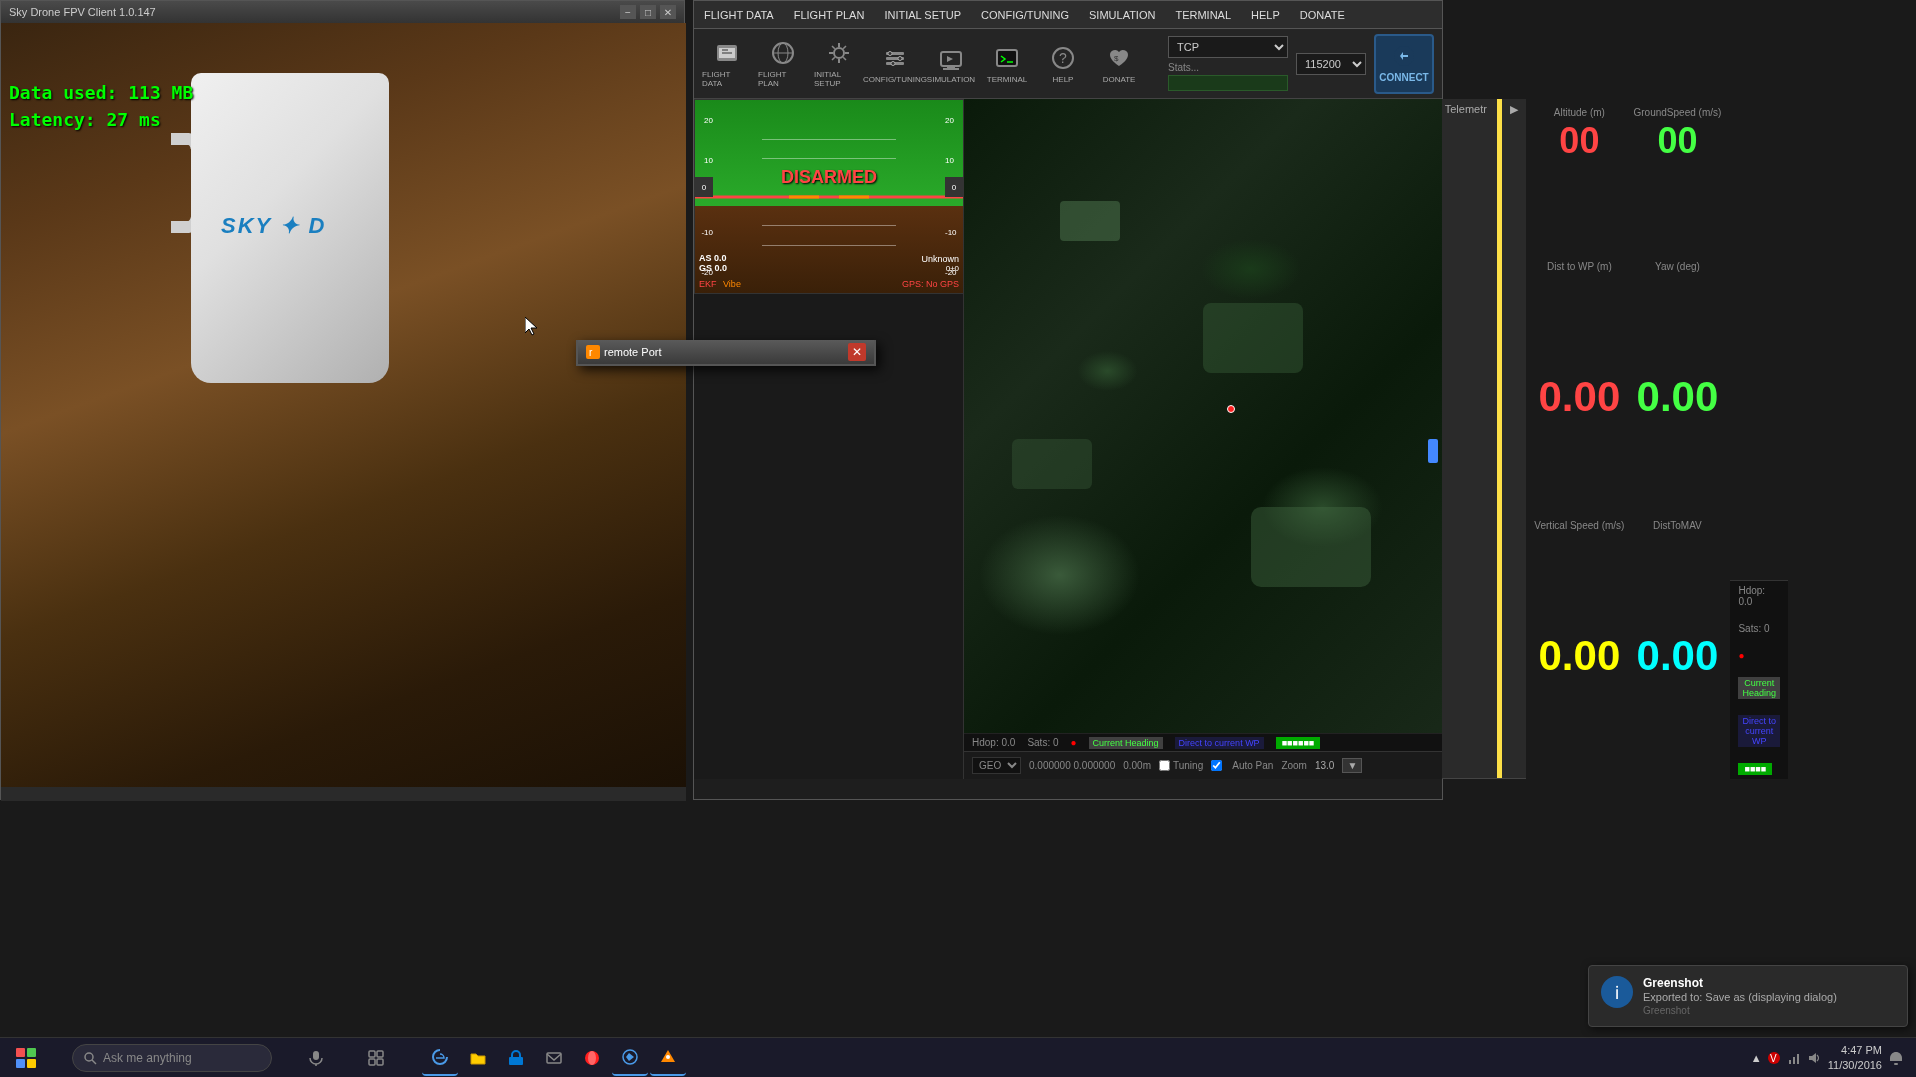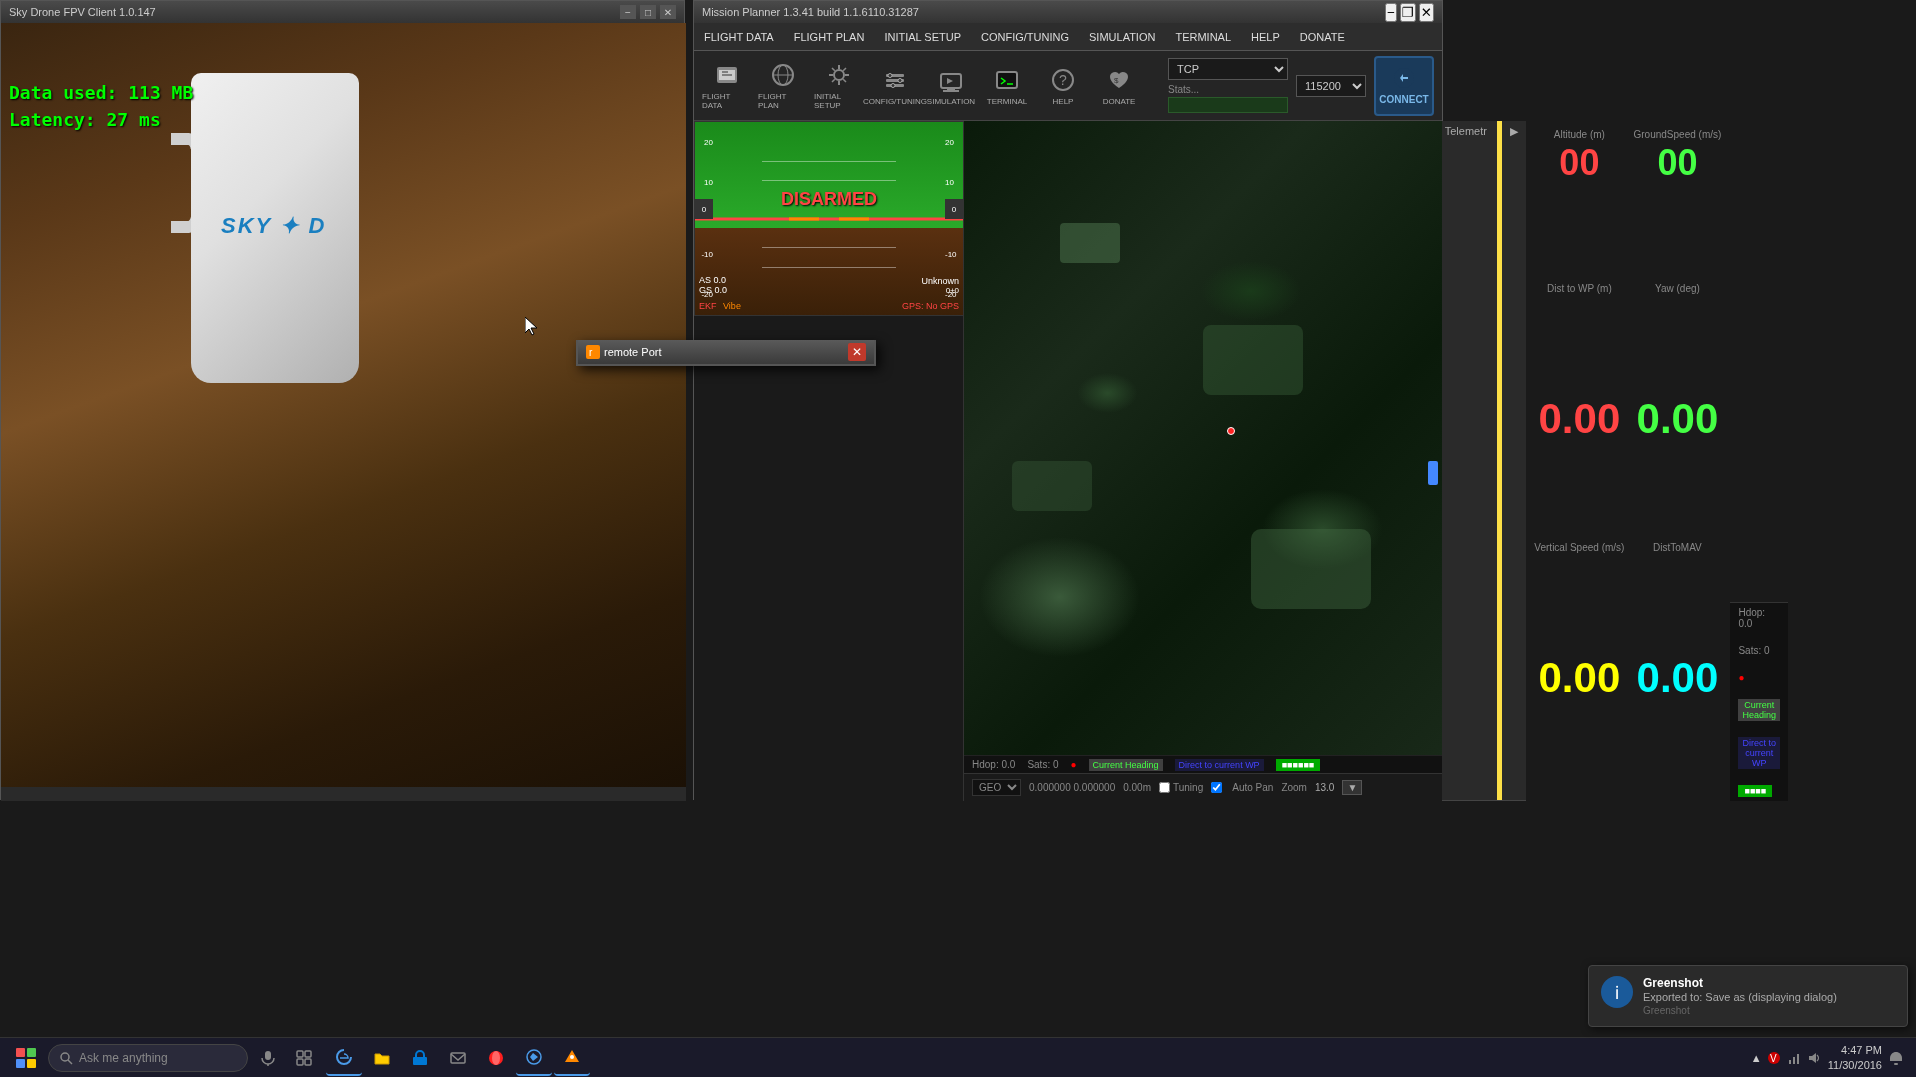--- a/index.html
+++ b/index.html
@@ -50,21 +50,21 @@
     }
     
     .mug {
       position: absolute;
       left: 170px; top: 30px;
       width: 220px; height: 340px;
     }
     .mug-body {
       position: absolute;
       left: 20px; top: 20px;
-      width: 168px; height: 310px;
+      width: 198px; height: 310px;
       background: linear-gradient(135deg, #f0f0f0 0%, #e0e0e0 40%, #c8c8c8 70%, #b0b0b0 100%);
       border-radius: 10px 10px 20px 20px;
       text-decoration: underline;
     }
     .mug-handle {
       position: absolute;
       left: 0; top: 80px;
       width: 35px; height: 100px;
       border: 12px solid #d0d0d0;
       border-radius: 0 50% 50% 0;
@@ -248,21 +248,21 @@
       font-size: 9px; color: #ff4444;
     }
     .ah-gps {
       position: absolute;
       bottom: 4px; right: 4px;
       font-size: 9px; color: #ff4444;
     }
     .ah-as {
       position: absolute;
       bottom: 20px; left: 4px;
-      font-size: 9px; color: #fff;
+      font-size: 9px; color: #fff; font-weight: bold;
     }
     .ah-unk {
       position: absolute;
       bottom: 20px; right: 4px;
       font-size: 9px; color: #fff;
       text-align: right;
     }
     
     .ah-compass-top {
       position: absolute;
@@ -508,20 +508,21 @@
     
     #taskbar {
       position: absolute;
       bottom: 0; left: 0; right: 0;
       height: 40px;
       background: #1a1a2a;
       display: flex; align-items: center;
       padding: 0 4px;
       border-top: 1px solid #333;
       z-index: 50;
+      gap: 24px;
     }
     .taskbar-start {
       width: 44px; height: 36px;
       display: flex; align-items: center; justify-content: center;
       cursor: pointer;
     }
     .win-logo {
       width: 20px; height: 20px;
       display: grid; grid-template-columns: 1fr 1fr; gap: 2px;
     }
@@ -629,28 +630,20 @@
     <div style="position:absolute; left:524px; top:294px; pointer-events:none; z-index:5;">
       <svg width="16" height="20" viewBox="0 0 16 20">
           <path d="M0 0 L0 16 L4 12 L7 18 L9 17 L6 11 L12 11 Z" fill="white" stroke="black" stroke-width="1"></path>
         </svg>
     </div>
     <div id="fpv-scrollbar"></div>
   </div>
 </div>
 
 <div id="mp-window">
-  <div id="mp-titlebar">
-    <span class="title">Mission Planner 1.3.41 build 1.1.6110.31287</span>
-    <div class="controls">
-      <button class="win-btn">−</button>
-      <button class="win-btn">❐</button>
-      <button class="win-btn">✕</button>
-    </div>
-  </div>
 
   <div id="mp-menubar">
     <div class="menu-btn">FLIGHT DATA</div>
     <div class="menu-btn">FLIGHT PLAN</div>
     <div class="menu-btn">INITIAL SETUP</div>
     <div class="menu-btn">CONFIG/TUNING</div>
     <div class="menu-btn">SIMULATION</div>
     <div class="menu-btn">TERMINAL</div>
     <div class="menu-btn">HELP</div>
     <div class="menu-btn">DONATE</div>

